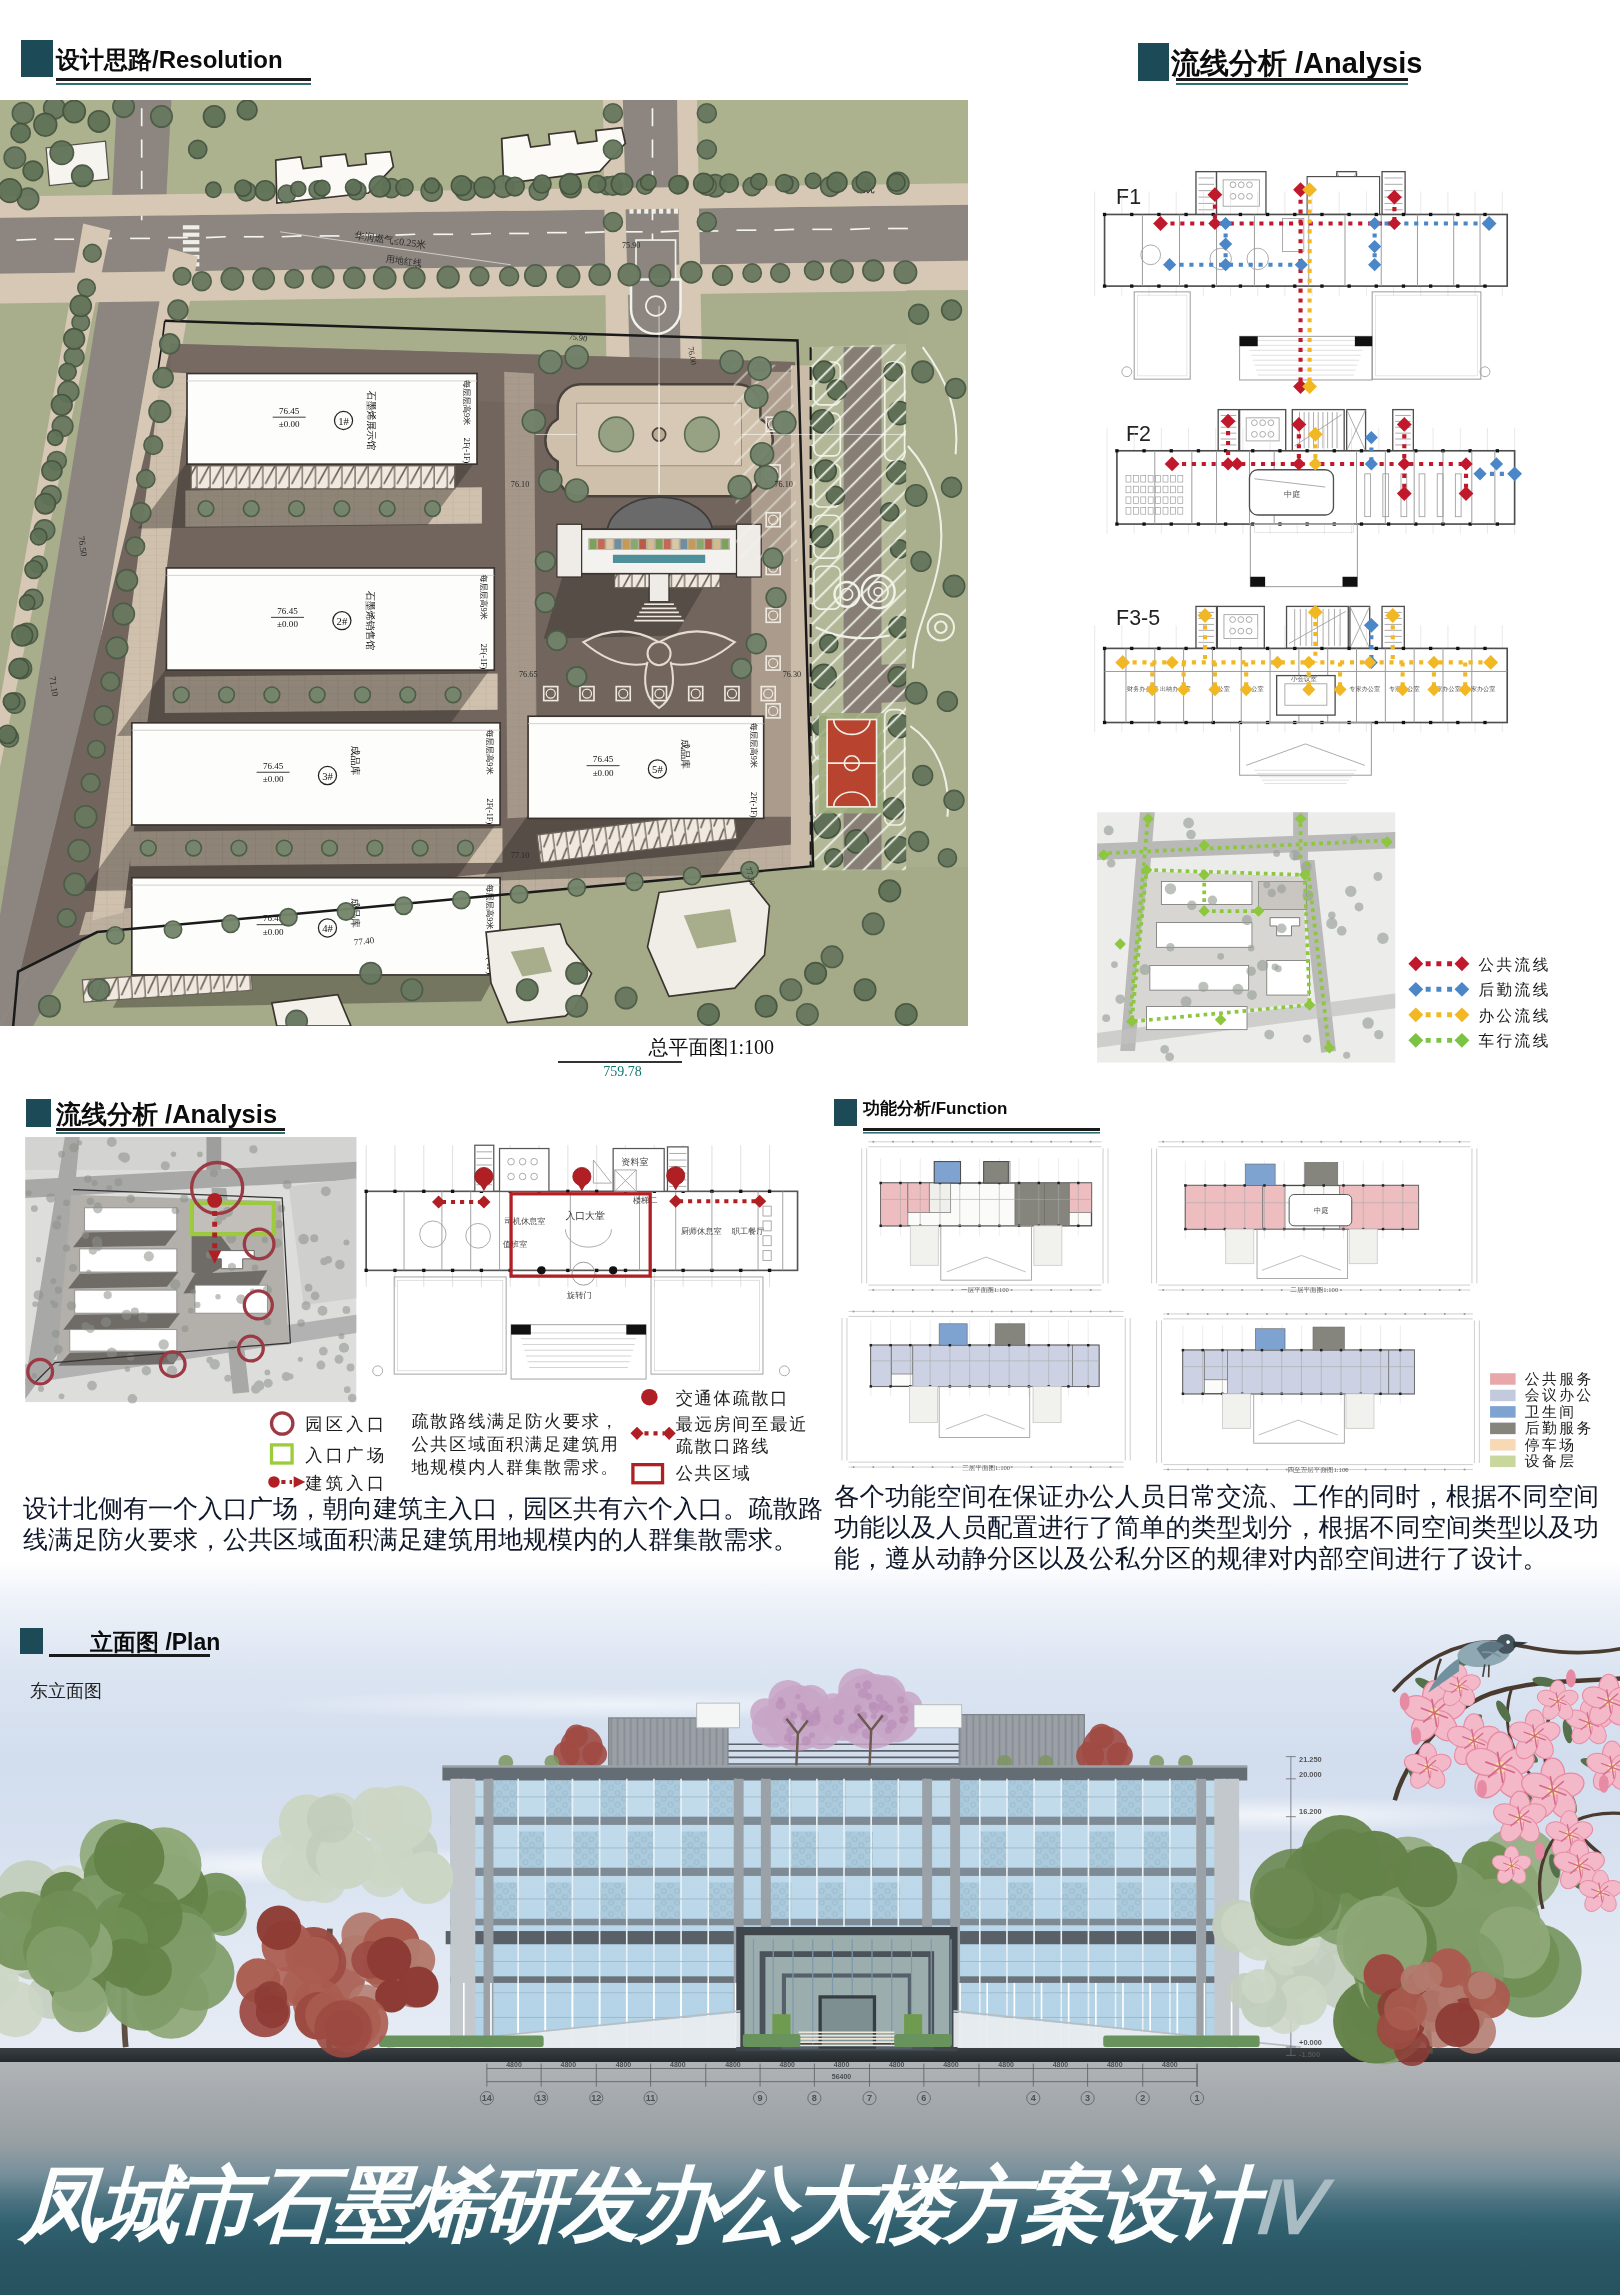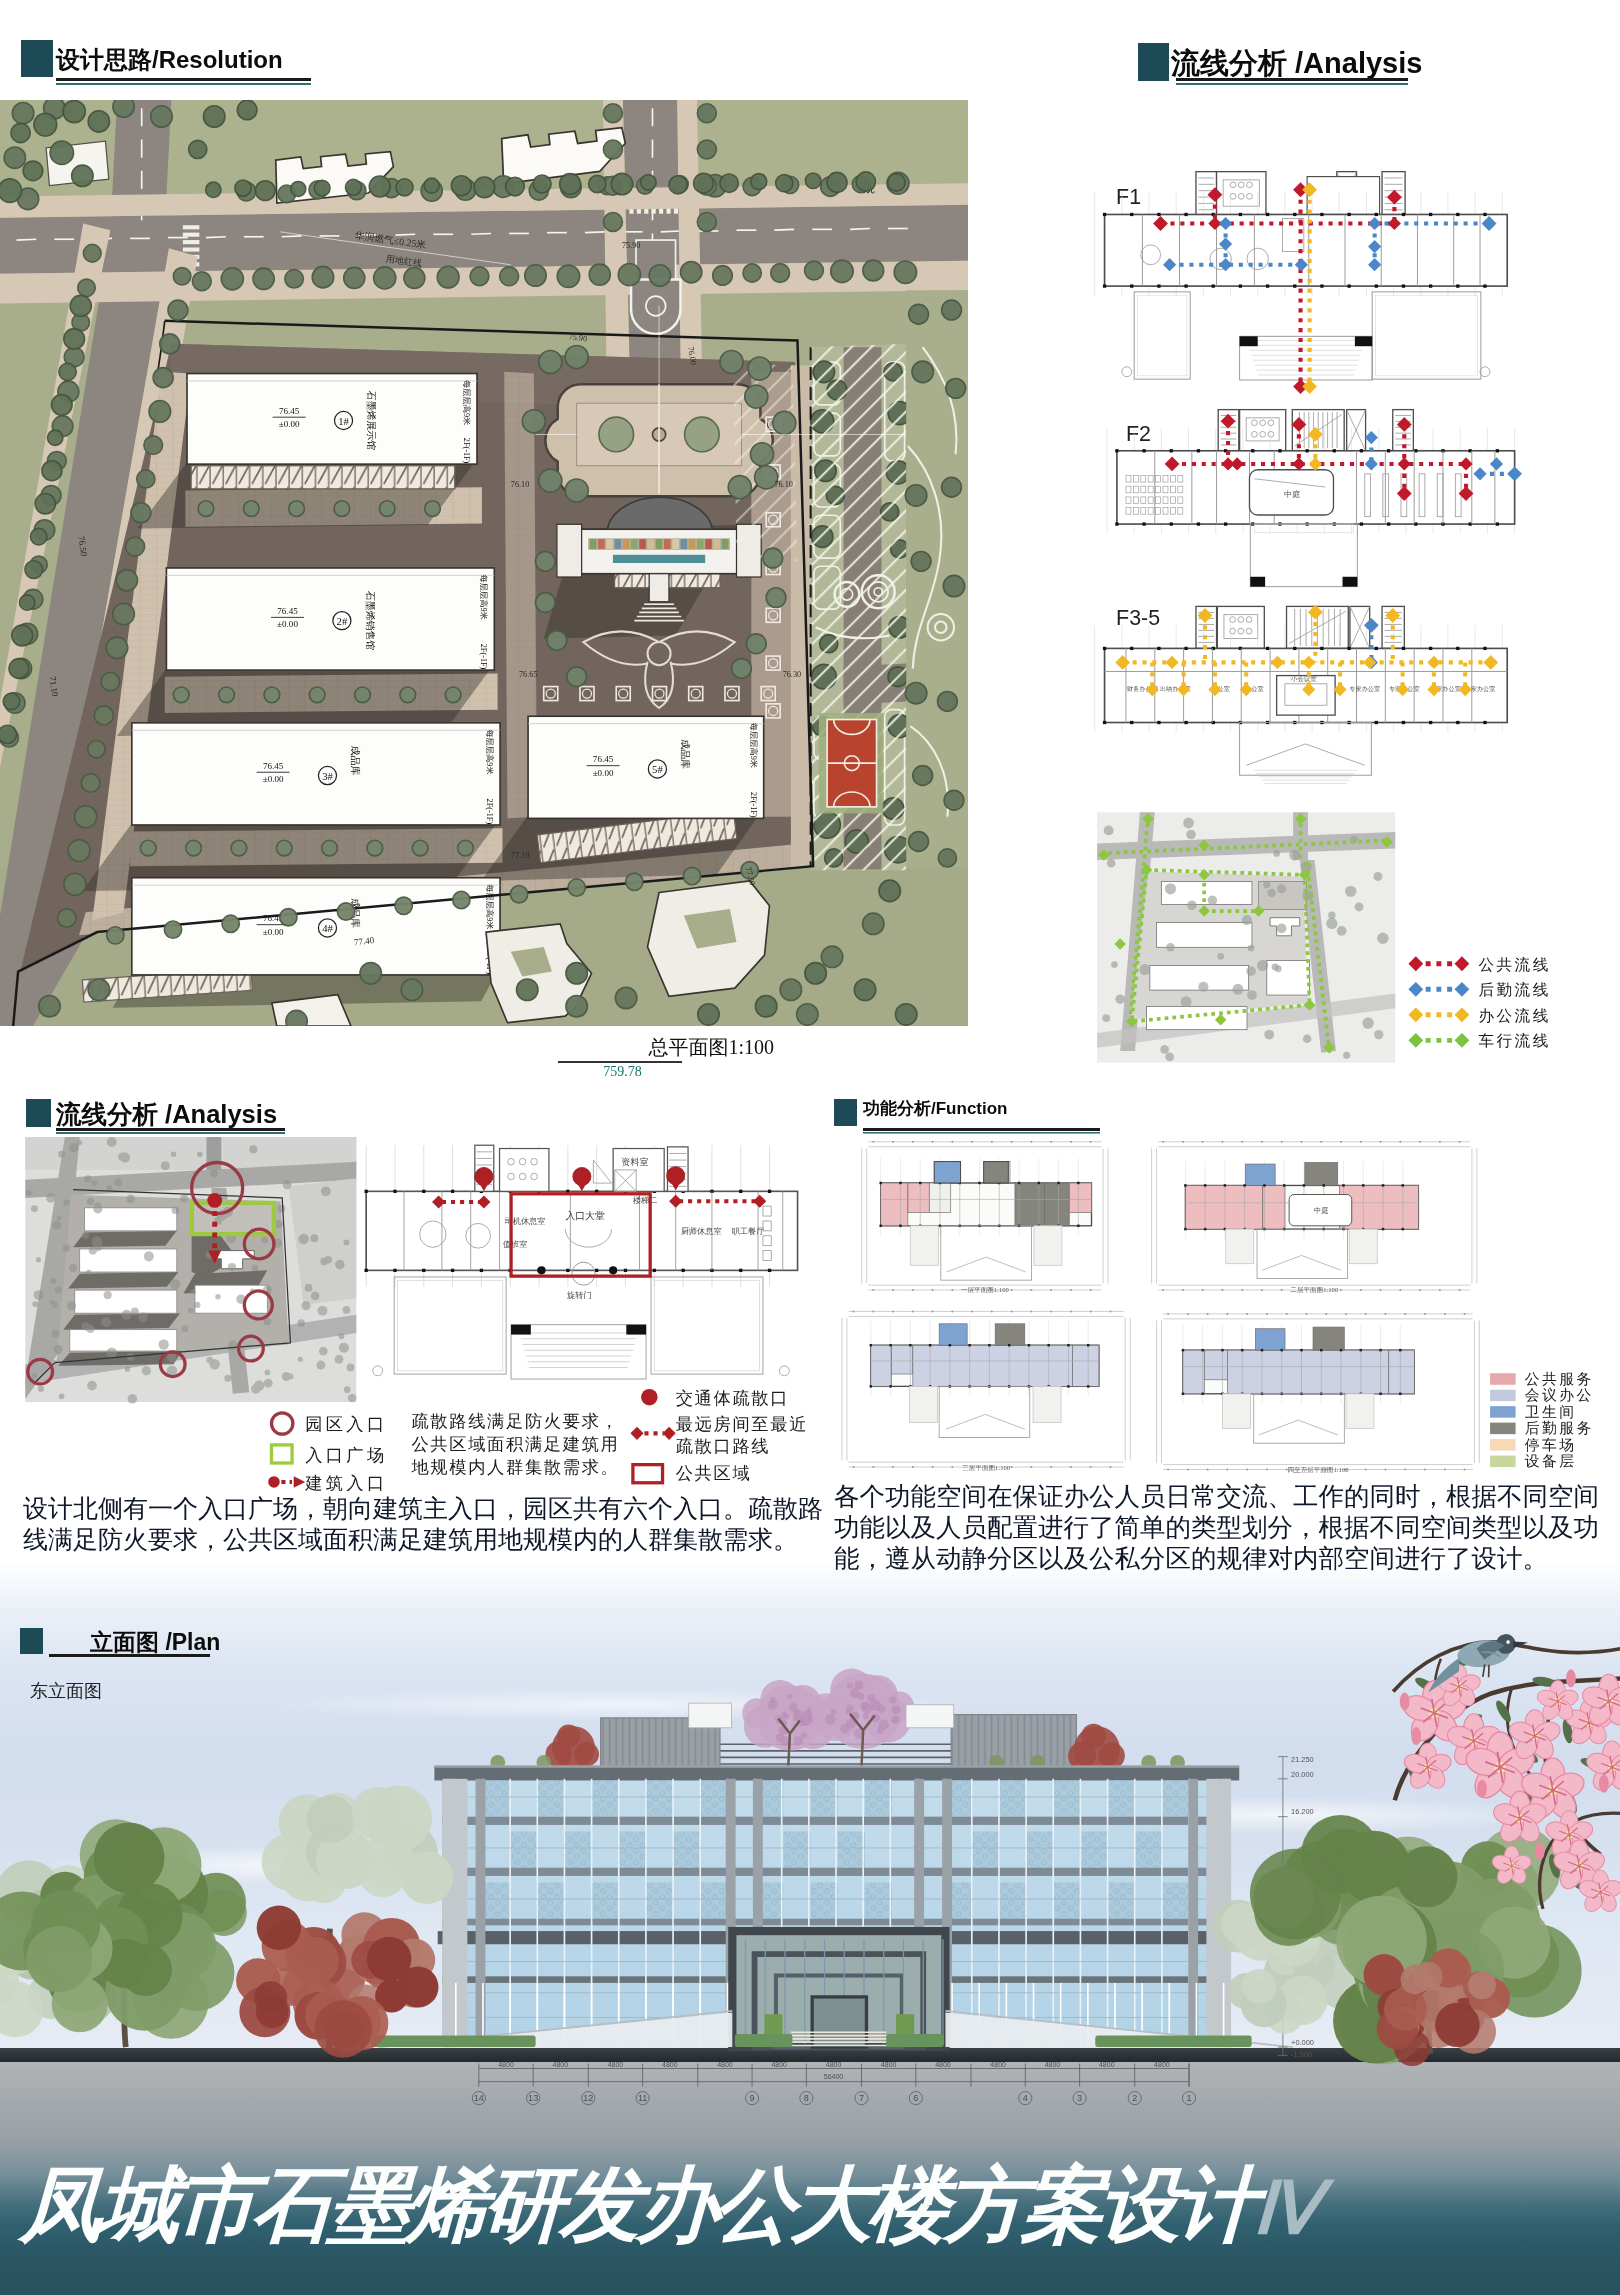--- a/index.html
+++ b/index.html
@@ -2038,21 +2038,21 @@
 <div class="abs" style="left:988px;top:1796px;width:577px;height:38px;background:radial-gradient(ellipse at center,rgba(255,255,255,0.7),rgba(255,255,255,0) 70%);"></div>
 <div class="abs" style="left:247px;top:1688px;width:741px;height:33px;background:radial-gradient(ellipse at center,rgba(255,255,255,0.6),rgba(255,255,255,0) 70%);"></div>
 
 <div class="hdr-sq" style="left:20px;top:1628px;width:23px;height:25.5px;"></div>
 
 <div class="hdr-txt" style="left:49px;top:1627px;font-size:23px;margin-left:41px;">立面图 /Plan</div>
 <div class="ul1" style="left:49px;top:1654px;width:161px;height:2.5px;"></div>
 
 <div class="abs" style="left:30px;top:1679px;font-size:18px;color:#222;">东立面图</div>
 
-<div id="elev" class="abs" style="left:0px;top:1606px;width:1563px;height:502px;z-index:3;"><svg width="1621" height="502" viewBox="0 0 1968 610" xmlns="http://www.w3.org/2000/svg">
+<div id="elev" class="abs" style="left:8px;top:1606px;width:1563px;height:502px;z-index:3;font-weight:bold;"><svg width="1621" height="502" viewBox="0 0 1968 610" xmlns="http://www.w3.org/2000/svg">
 <defs>
 <pattern id="hexp" width="16" height="14" patternUnits="userSpaceOnUse">
           <rect width="16" height="14" fill="#a9c8da"></rect>
           <circle cx="4" cy="3.5" r="3" fill="none" stroke="#8fb4c9" stroke-width="1"></circle>
           <circle cx="12" cy="10.5" r="3" fill="none" stroke="#8fb4c9" stroke-width="1"></circle>
         </pattern>
 <pattern id="boxstripe" width="8" height="10" patternUnits="userSpaceOnUse">
           <rect width="8" height="10" fill="#9aa0a6"></rect>
           <line x1="4" y1="0" x2="4" y2="10" stroke="#858b92" stroke-width="2"></line>
         </pattern>

